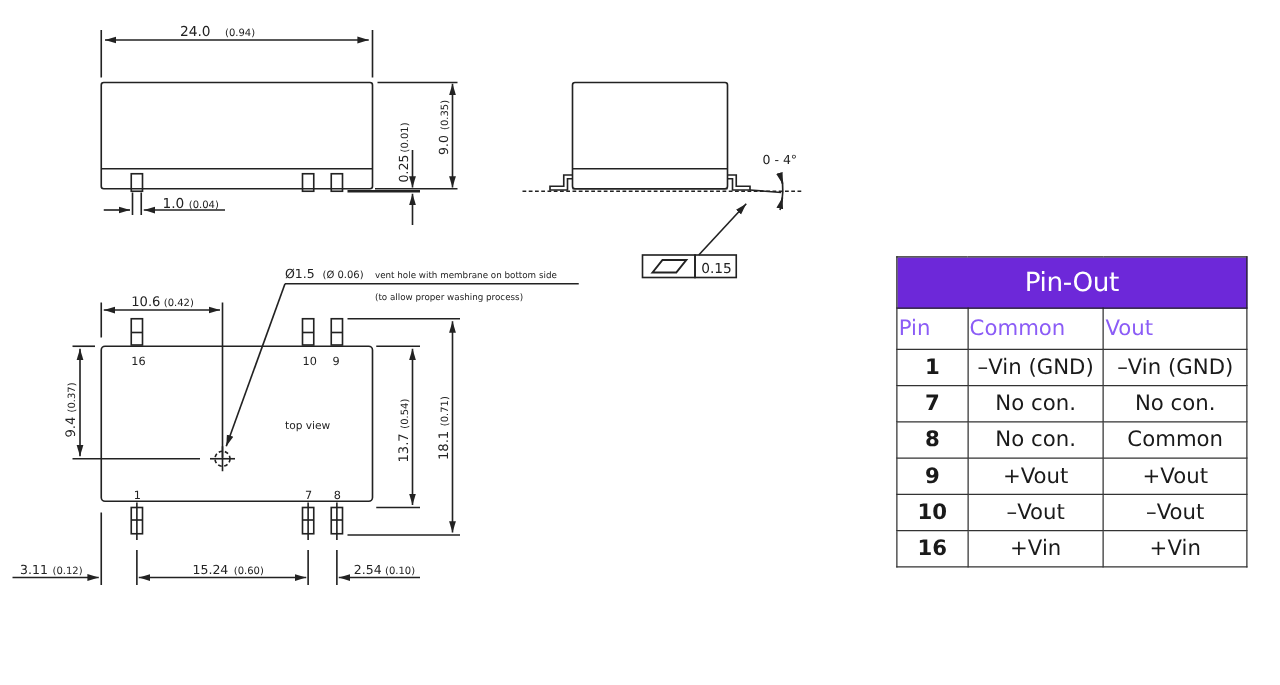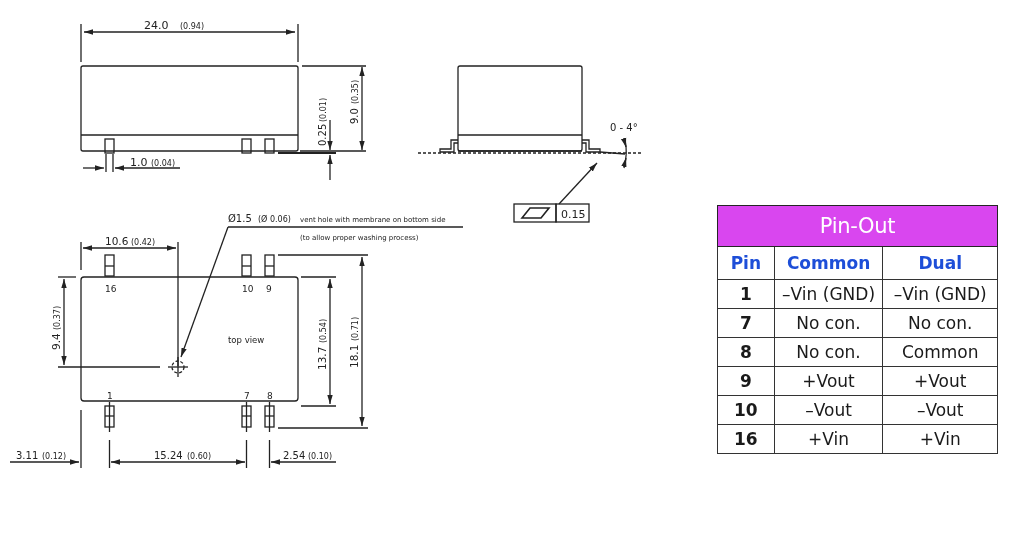--- a/index.html
+++ b/index.html
@@ -2,23 +2,23 @@
 <html><head>
 <meta charset="utf-8">
 <style>
   html, body { margin: 0; padding: 0; background: #ffffff; }
   body { width: 1024px; height: 548px; position: relative; overflow: hidden;
          font-family: "DejaVu Sans", "Liberation Sans", sans-serif; color: #1a1a1a; }
   #drawing { position: absolute; left: 0; top: 0; width: 1024px; height: 548px; }
   .dim { font-family: "DejaVu Sans", sans-serif; fill: #222; }
   #pinout { position: absolute; left: 717px; top: 205px; width: 281px; border-collapse: collapse;
             font-family: "DejaVu Sans", sans-serif; }
-  #pinout .title { background: #d946ef; color: #ffffff; height: 38px; font-size: 21px; font-weight: normal;
+  #pinout .title { background: #6d28d9; color: #ffffff; height: 38px; font-size: 21px; font-weight: normal;
                    text-align: center; border: 1.5px solid #252525; letter-spacing: -0.3px; }
-  #pinout th.col { font-weight: bold; font-size: 17px; height: 30px; border: 1.5px solid #333; text-align: center; color: #1d4ed8; }
+  #pinout th.col { font-weight: normal; font-size: 17px; height: 30px; border: 1.5px solid #333; text-align: left; color: #8b5cf6; }
   #pinout td { font-size: 17px; height: 28px; border: 1.5px solid #333; text-align: center; color: #1a1a1a; padding: 0; }
   #pinout td.pin { font-weight: bold; }
   #pinout col.c1 { width: 57px; } #pinout col.c2 { width: 109px; } #pinout col.c3 { width: 115px; }
 </style>
 </head>
 <body>
 
 <svg id="drawing" viewBox="0 0 1024 548" xmlns="http://www.w3.org/2000/svg">
   <defs>
     <marker id="ar" viewBox="0 0 10 10" refX="10" refY="5" markerWidth="7" markerHeight="7" orient="auto-start-reverse">
@@ -188,21 +188,21 @@
       <col class="c2">
       <col class="c3">
     </colgroup>
   <thead>
     <tr>
         <th colspan="3" class="title">Pin-Out</th>
       </tr>
     <tr>
       <th class="col">Pin</th>
       <th class="col">Common</th>
-      <th class="col">Dual</th>
+      <th class="col">Vout</th>
     </tr>
   </thead>
   <tbody>
     <tr>
       <td class="pin">1</td>
       <td>–Vin (GND)</td>
       <td>–Vin (GND)</td>
     </tr>
     <tr>
       <td class="pin">7</td>

